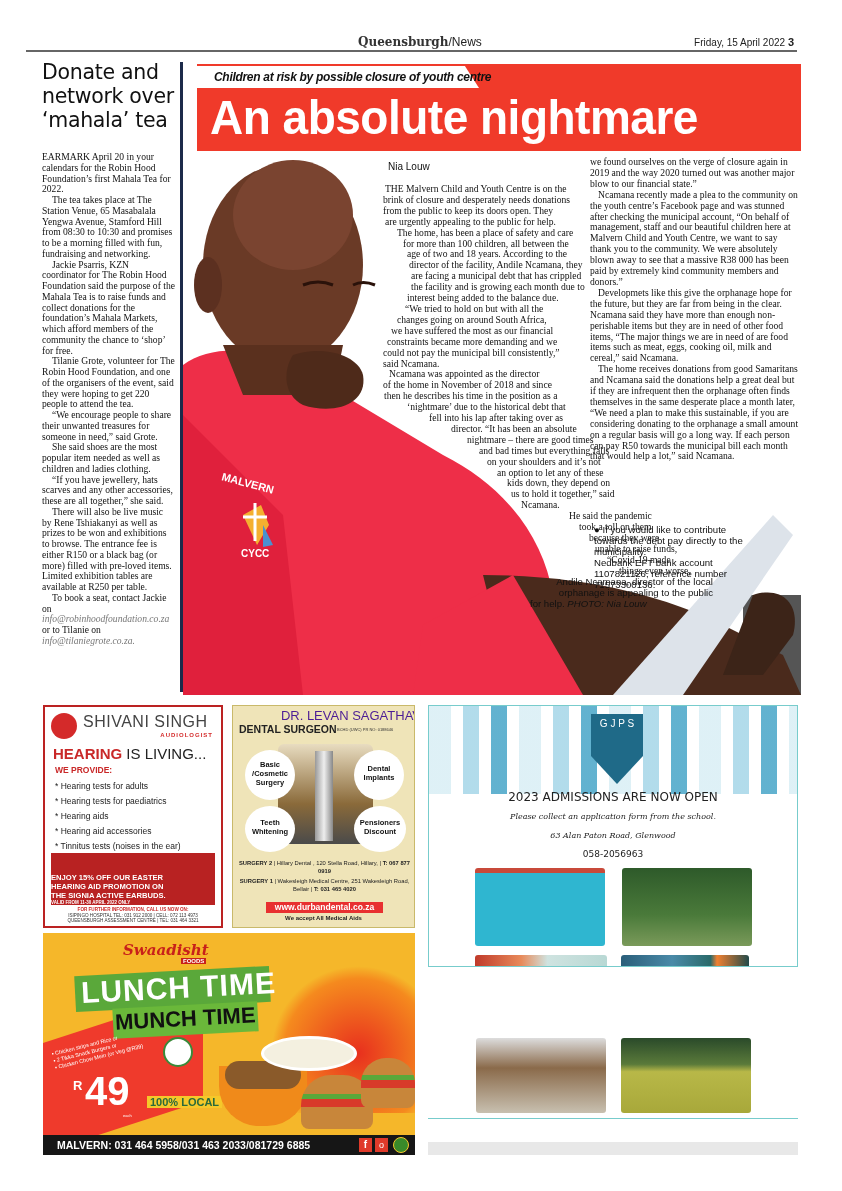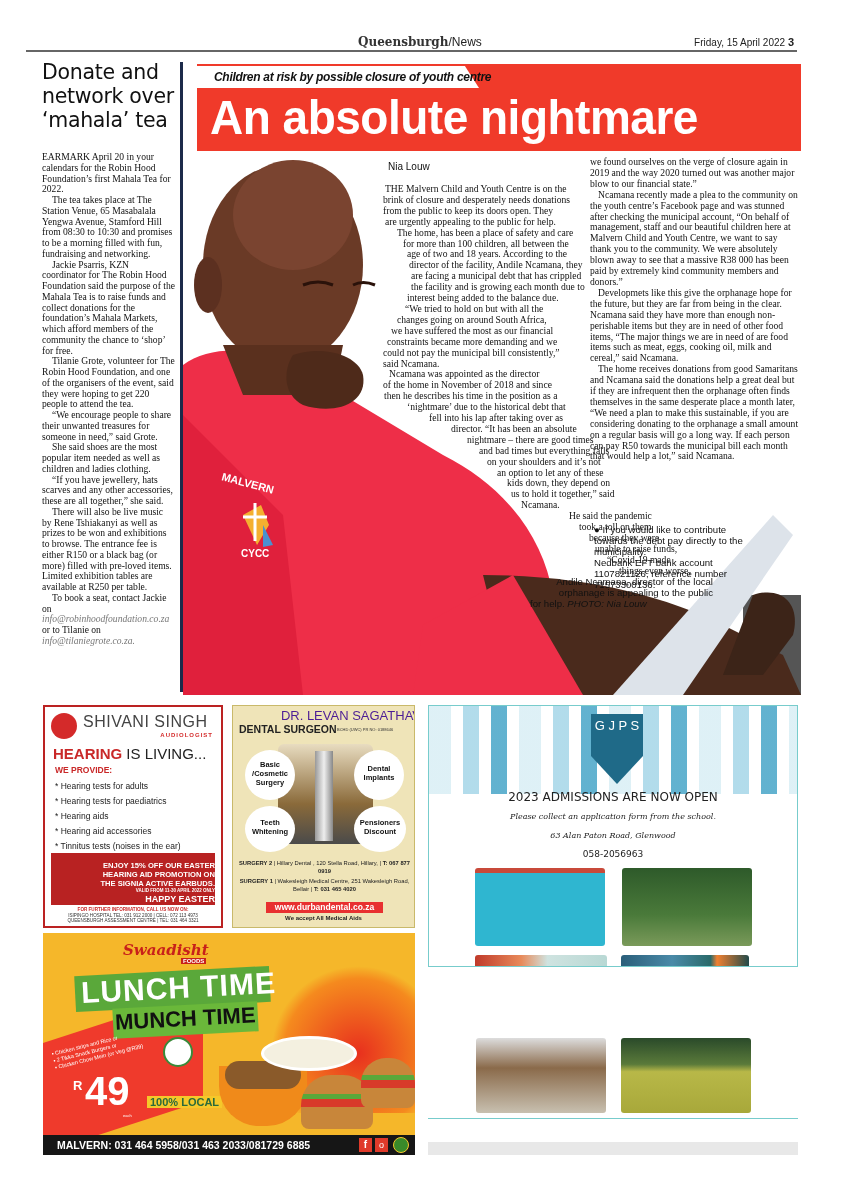--- a/index.html
+++ b/index.html
@@ -171,21 +171,21 @@
   <div style="position:absolute;right:8px;top:25px;font-size:6px;font-weight:bold;color:#d42a2a;letter-spacing:1px;">AUDIOLOGIST</div>
   <div style="position:absolute;left:8px;top:38px;font-size:15px;color:#222;"><b style="color:#c92828">HEARING</b><span> IS LIVING...</span></div>
   <div style="position:absolute;left:10px;top:58px;font-size:8.5px;font-weight:bold;color:#c92828;">WE PROVIDE:</div>
   <div style="position:absolute;left:10px;top:72px;font-size:8.5px;line-height:15px;color:#222;">
     <div>* <span>Hearing tests for adults</span></div>
     <div>* <span>Hearing tests for paediatrics</span></div>
     <div>* <span>Hearing aids</span></div>
     <div>* <span>Hearing aid accessories</span></div>
     <div>* <span>Tinnitus tests (noises in the ear)</span></div>
   </div>
-  <div style="position:absolute;left:6px;top:146px;width:164px;height:52px;background:#b82222;color:#fff;text-align:right;font-weight:bold;padding-top:8px;">
+  <div style="position:absolute;left:6px;top:146px;width:164px;height:52px;background:#b82222;color:#fff;text-align:left;font-weight:bold;padding-top:20px;">
     <div style="font-size:7.6px;line-height:9px">ENJOY 15% OFF OUR EASTER</div>
     <div style="font-size:7.6px;line-height:9px">HEARING AID PROMOTION ON</div>
     <div style="font-size:7.6px;line-height:9px">THE SIGNIA ACTIVE EARBUDS.</div>
     <div style="font-size:4.5px;line-height:6px">VALID FROM 11-30 APRIL 2022 ONLY</div>
     <div style="font-size:9px;line-height:10px">HAPPY EASTER</div>
   </div>
   <div style="position:absolute;left:0;top:200px;width:176px;text-align:center;font-size:4.6px;line-height:5.6px;color:#333;">
     <div style="color:#c92828;font-weight:bold">FOR FURTHER INFORMATION, CALL US NOW ON:</div>
     <div>ISIPINGO HOSPITAL TEL: 031 912 2000 | CELL: 072 113 4973</div>
     <div>QUEENSBURGH ASSESSMENT CENTRE | TEL: 031 464 3321</div>
@@ -205,21 +205,21 @@
   <div style="position:absolute;left:4px;top:153px;width:175px;text-align:center;font-size:5.8px;line-height:8px;color:#222;">
     <div><b>SURGERY 2</b> <span>| Hillary Dental , 120 Stella Road, Hillary, |</span> <b>T: 067 877 0919</b></div>
     <div style="margin-top:2px"><b>SURGERY 1</b> <span>| Wakesleigh Medical Centre, 251 Wakesleigh Road, Bellair |</span> <b>T: 031 465 4020</b></div>
   </div>
   <div style="position:absolute;left:33px;top:196px;width:117px;height:11px;background:#e83030;color:#fff;text-align:center;font-size:8.5px;font-weight:bold;line-height:11px;">www.durbandental.co.za</div>
   <div style="position:absolute;left:0;top:209px;width:100%;text-align:center;font-size:6px;font-weight:bold;color:#222;">We accept All Medical Aids</div>
 </div>
 
 <div class="ad" id="ad-gjps">
   <div style="position:absolute;inset:0;background:repeating-linear-gradient(90deg,#d6edf4 0 22px,#fff 22px 34px,#9fd3e6 34px 50px,#fff 50px 62px,#3b9fc4 62px 78px,#fff 78px 90px);opacity:0.8;height:88px;"></div>
-  <div style="position:absolute;left:162px;top:8px;width:52px;height:70px;background:#1f6a88;clip-path:polygon(0 0,100% 0,100% 60%,50% 100%,0 60%);color:#fff;font-family:'Liberation Sans',sans-serif;font-size:13px;text-align:center;padding-top:4px;">G J P S</div>
+  <div style="position:absolute;left:162px;top:8px;width:52px;height:70px;background:#1f6a88;clip-path:polygon(0 0,100% 0,100% 60%,50% 100%,0 60%);color:#fff;font-family:'Liberation Sans',sans-serif;font-size:10px;text-align:center;padding-top:4px;">G J P S</div>
   <div style="position:absolute;left:0;top:84px;width:100%;text-align:center;font-family:'DejaVu Sans',sans-serif;font-size:12px;color:#222;">2023 ADMISSIONS ARE NOW OPEN</div>
   <div style="position:absolute;left:0;top:106px;width:100%;text-align:center;font-family:'DejaVu Serif',serif;font-style:italic;font-size:8px;color:#222;">Please collect an application form from the school.</div>
   <div style="position:absolute;left:0;top:125px;width:100%;text-align:center;font-family:'DejaVu Serif',serif;font-style:italic;font-size:8px;color:#222;">63 Alan Paton Road, Glenwood</div>
   <div style="position:absolute;left:0;top:143px;width:100%;text-align:center;font-family:'DejaVu Sans',sans-serif;font-size:9px;color:#222;">058-2056963</div>
   <div style="position:absolute;left:46px;top:162px;width:130px;height:78px;background:linear-gradient(#c84a3a 0 6%,#2fb6d0 6%);border-radius:3px;"></div>
   <div style="position:absolute;left:193px;top:162px;width:130px;height:78px;background:linear-gradient(#2e5a2a,#4a7a3a 60%,#7a9a5a);border-radius:3px;"></div>
   <div style="position:absolute;left:46px;top:249px;width:132px;height:76px;background:linear-gradient(90deg,#c03a2a,#e88a5a 35%,#cfe3e0 55%,#b8d8d4);border-radius:3px;"></div>
   <div style="position:absolute;left:192px;top:249px;width:128px;height:76px;background:linear-gradient(90deg,#2a5e7a,#4a8aa8 40%,#2a6a6a 70%,#f08030 75%,#224a4a);border-radius:3px;"></div>
 </div>
 <div class="abs" style="left:476px;top:1038px;width:130px;height:75px;background:linear-gradient(#ddd,#8a6a4a 40%,#c8c0b0);border-radius:3px;"></div>

